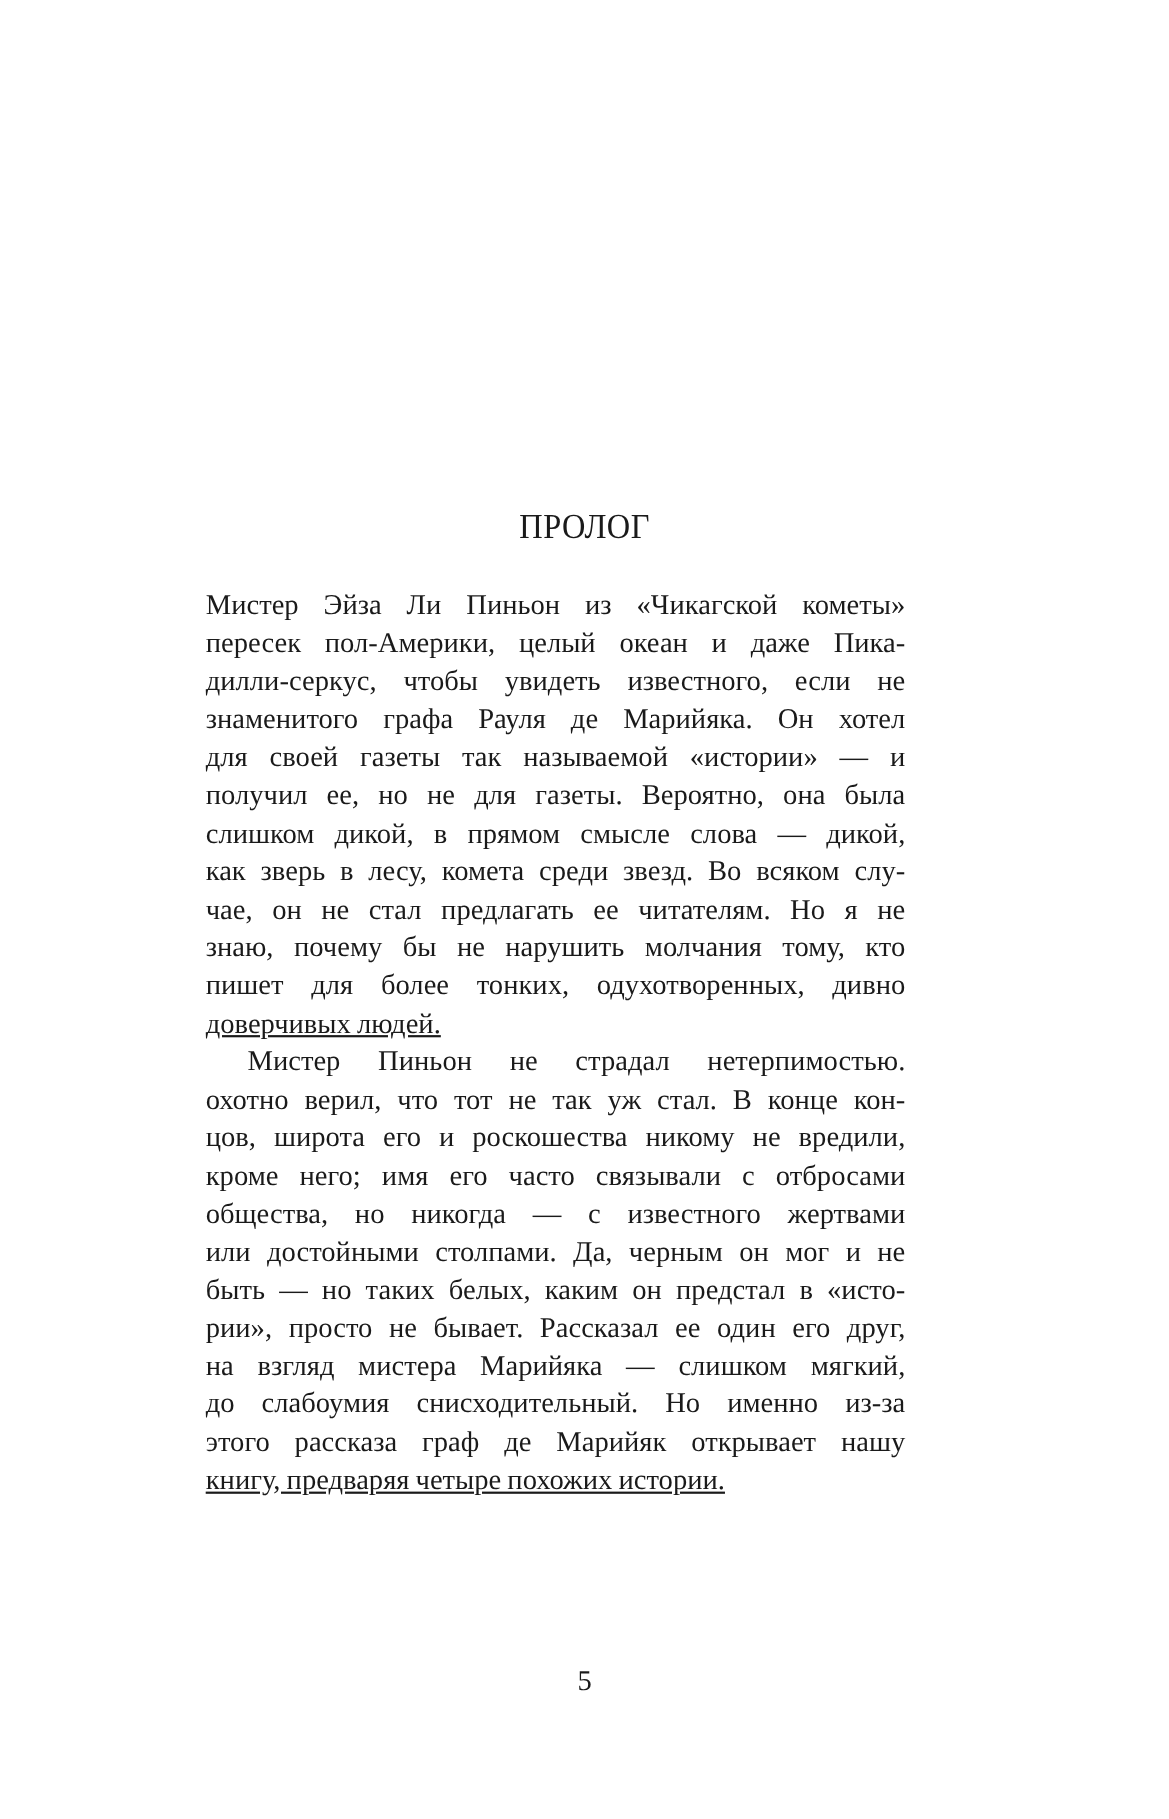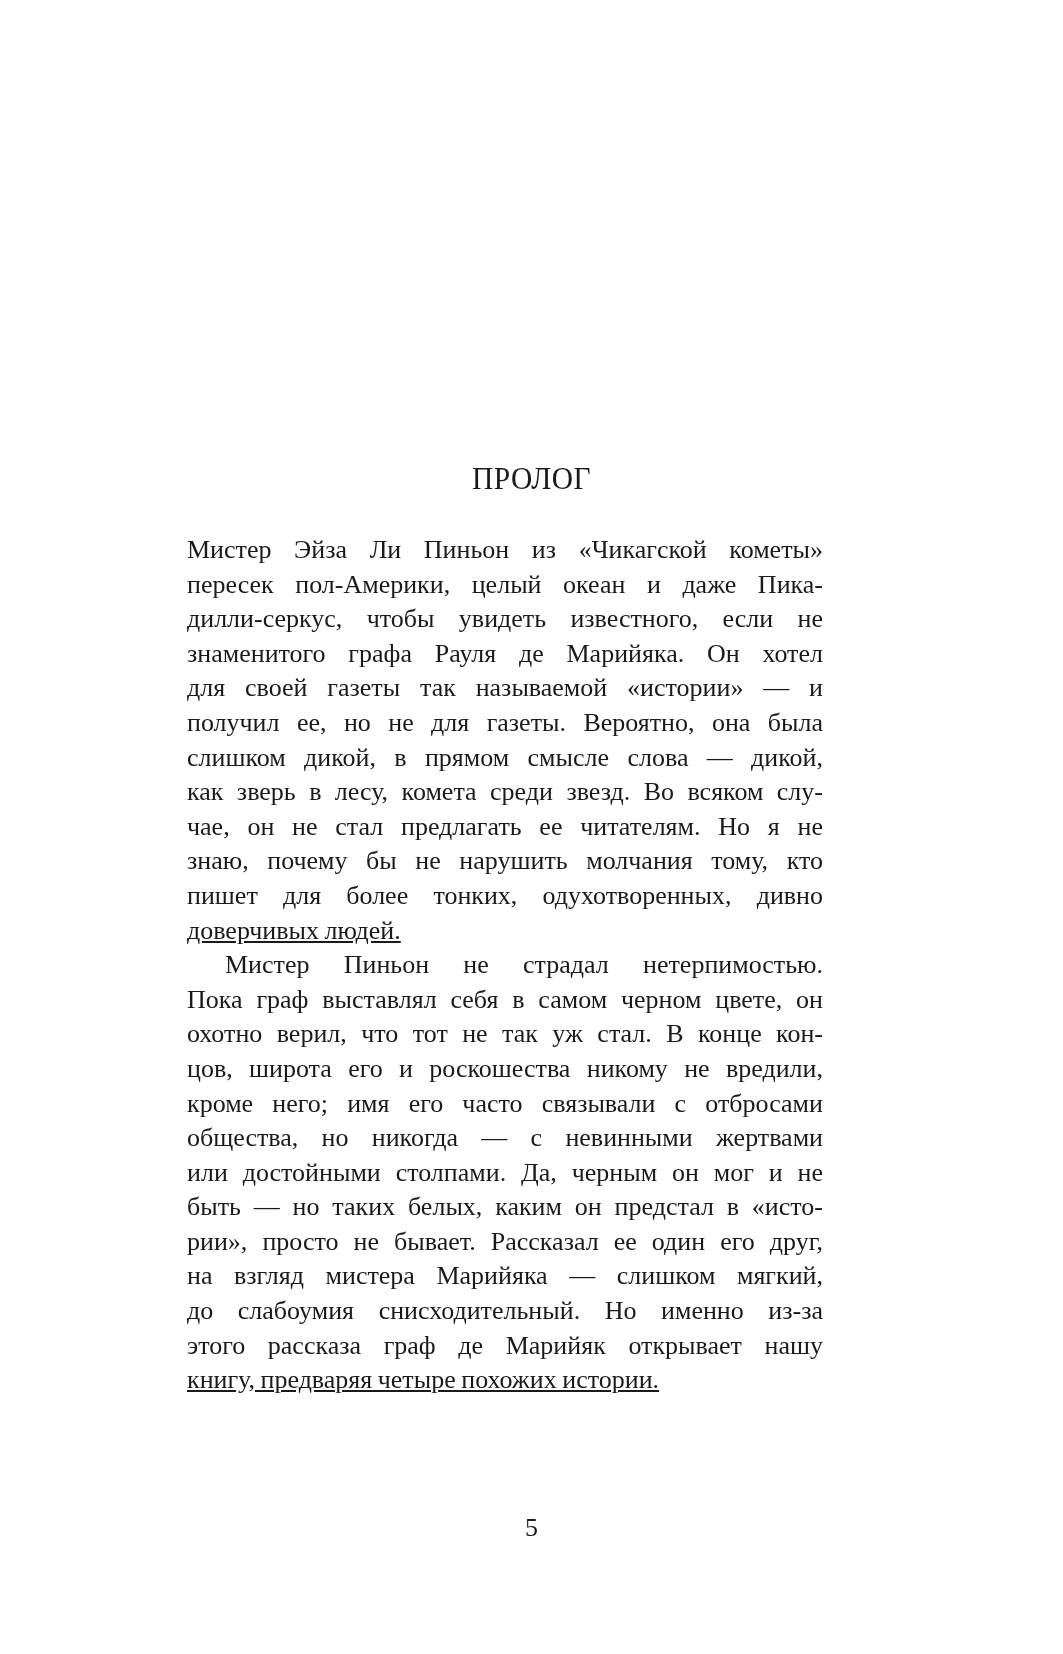--- a/index.html
+++ b/index.html
@@ -83,25 +83,24 @@
     <span class="line">для своей газеты так называемой «истории» — и</span>
     <span class="line">получил ее, но не для газеты. Вероятно, она была</span>
     <span class="line">слишком дикой, в прямом смысле слова — дикой,</span>
     <span class="line">как зверь в лесу, комета среди звезд. Во всяком слу-</span>
     <span class="line">чае, он не стал предлагать ее читателям. Но я не</span>
     <span class="line">знаю, почему бы не нарушить молчания тому, кто</span>
     <span class="line">пишет для более тонких, одухотворенных, дивно</span>
     <span class="line last">доверчивых людей.</span>
 
     <span class="line indent">Мистер Пиньон не страдал нетерпимостью.</span>
-    <span class="line">Пока граф выставлял себя в самом черном цвете, он</span>
     <span class="line">охотно верил, что тот не так уж стал. В конце кон-</span>
     <span class="line">цов, широта его и роскошества никому не вредили,</span>
     <span class="line">кроме него; имя его часто связывали с отбросами</span>
-    <span class="line">общества, но никогда — с невинными жертвами</span>
+    <span class="line">общества, но никогда — с известного жертвами</span>
     <span class="line">или достойными столпами. Да, черным он мог и не</span>
     <span class="line">быть — но таких белых, каким он предстал в «исто-</span>
     <span class="line">рии», просто не бывает. Рассказал ее один его друг,</span>
     <span class="line">на взгляд мистера Марийяка — слишком мягкий,</span>
     <span class="line">до слабоумия снисходительный. Но именно из-за</span>
     <span class="line">этого рассказа граф де Марийяк открывает нашу</span>
     <span class="line last">книгу, предваряя четыре похожих истории.</span>
   </div>
 
   <div class="page-number">5</div>

